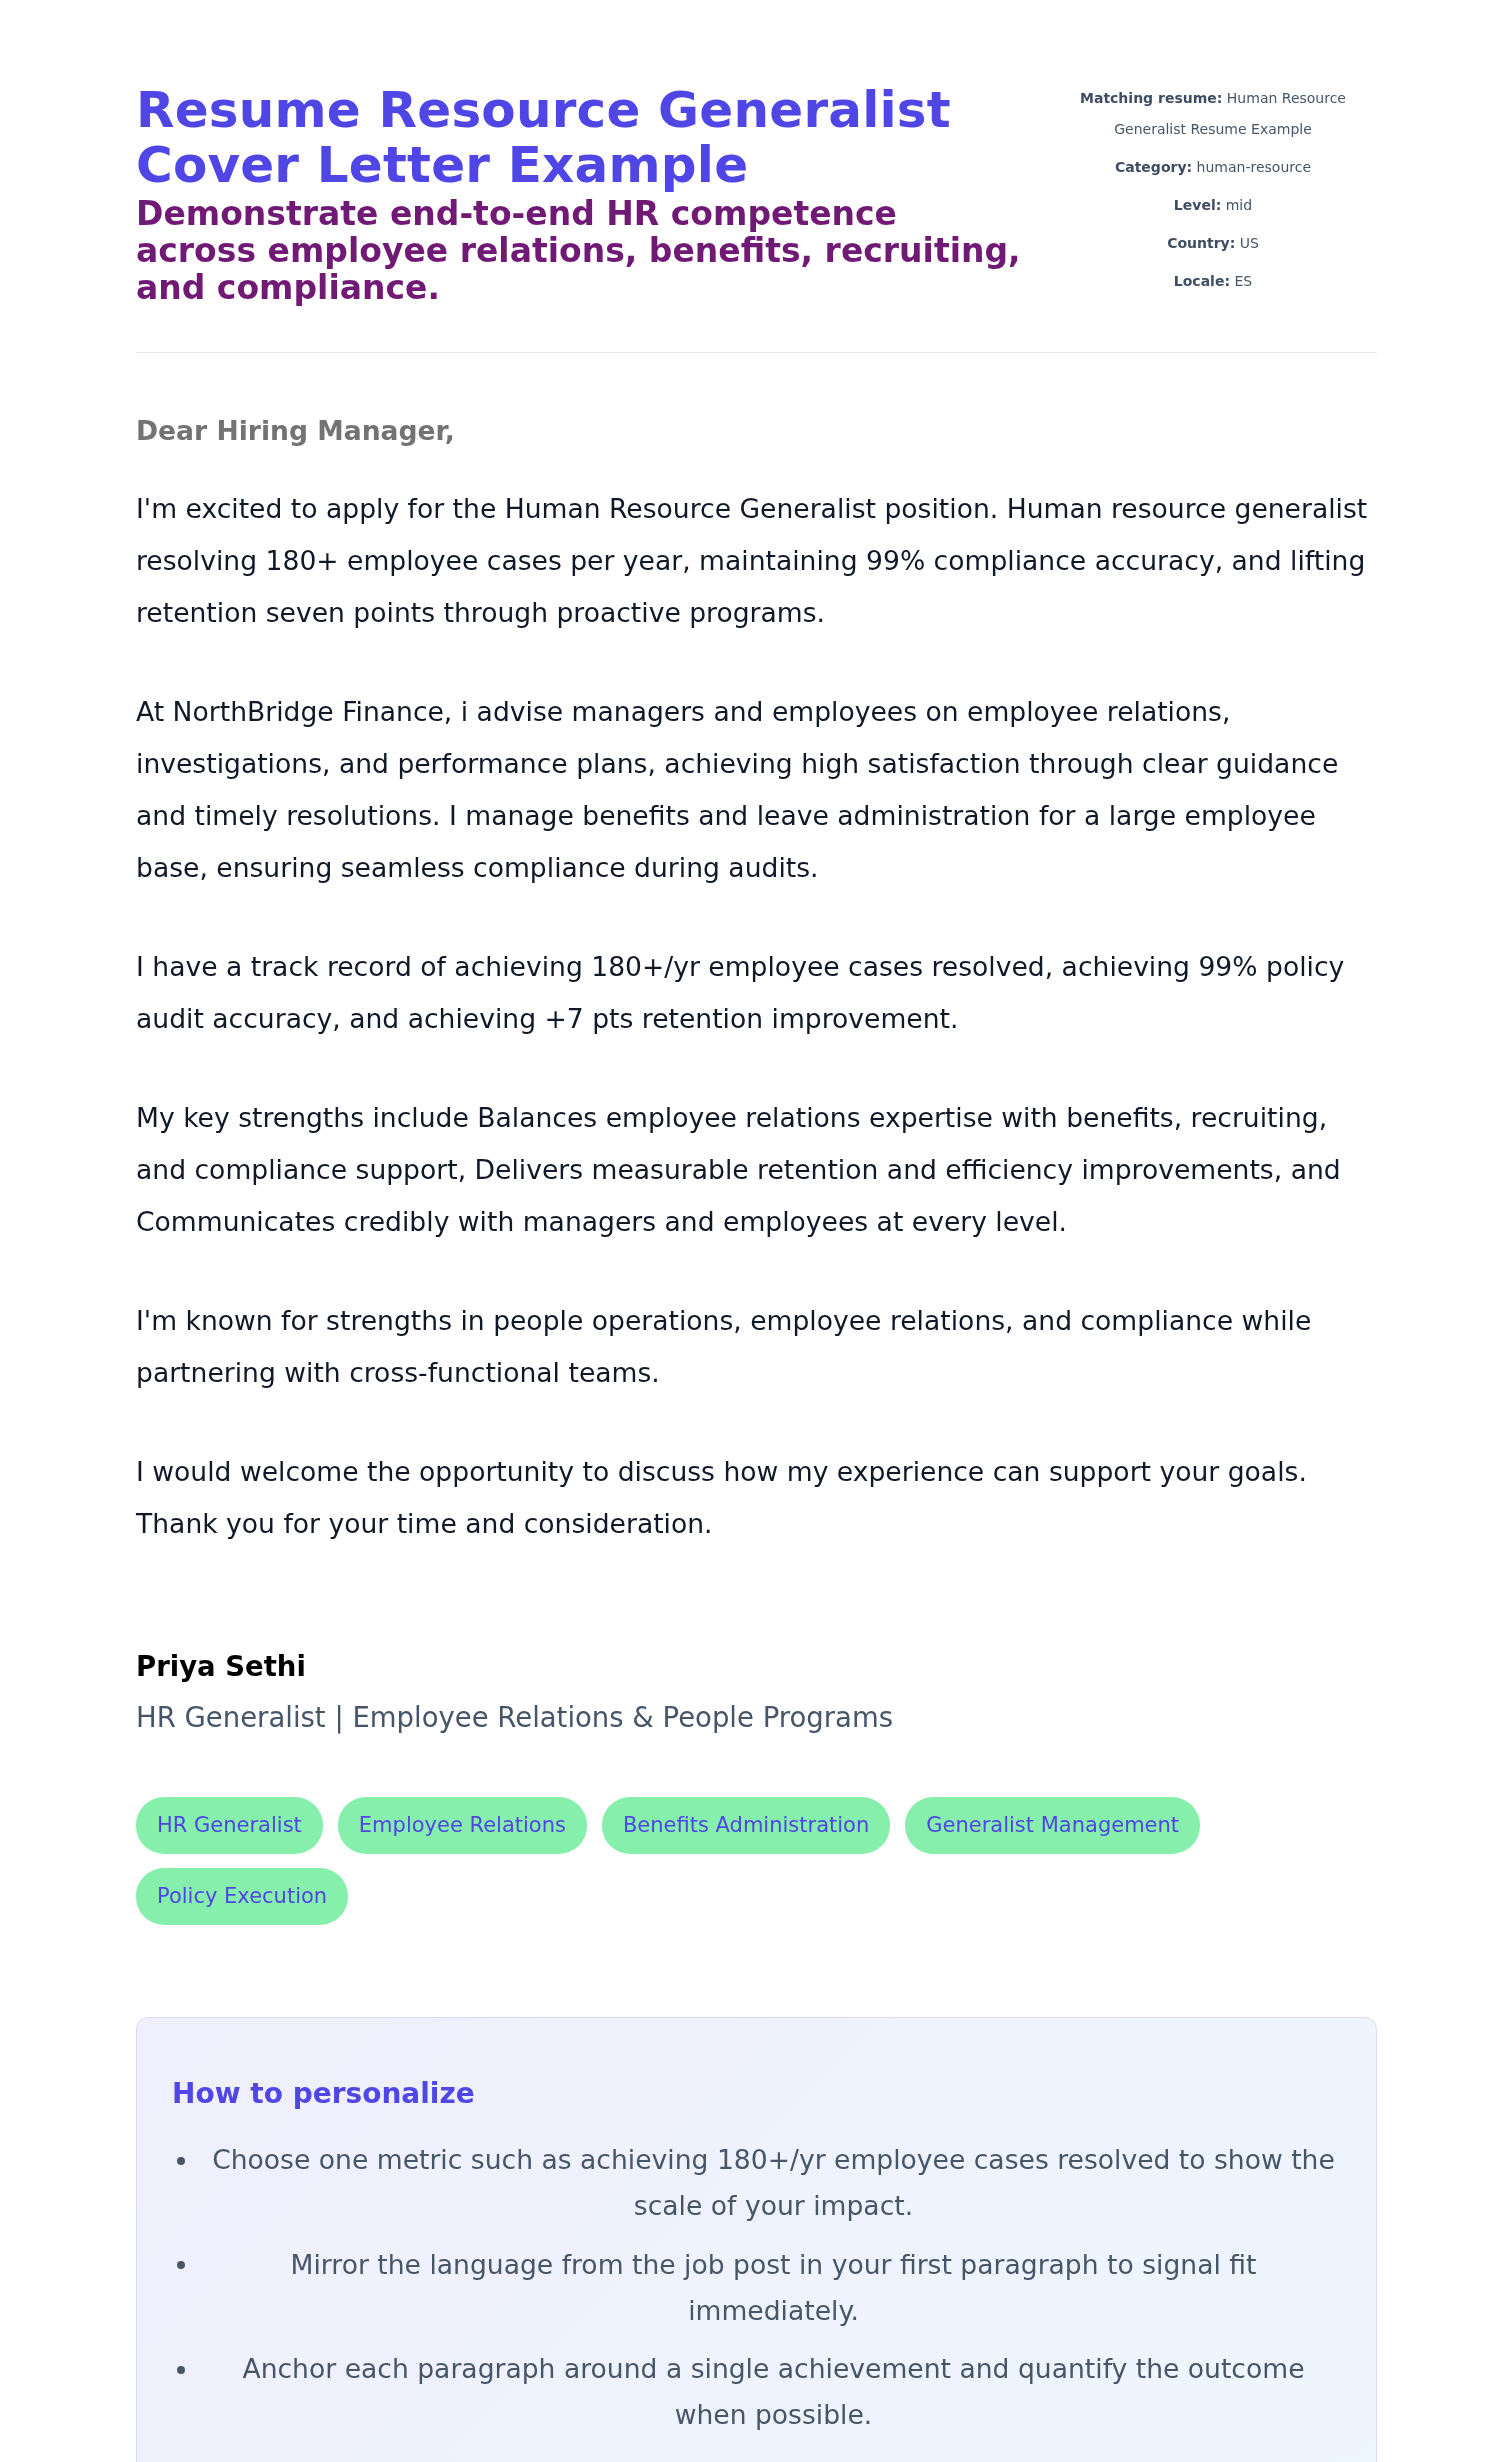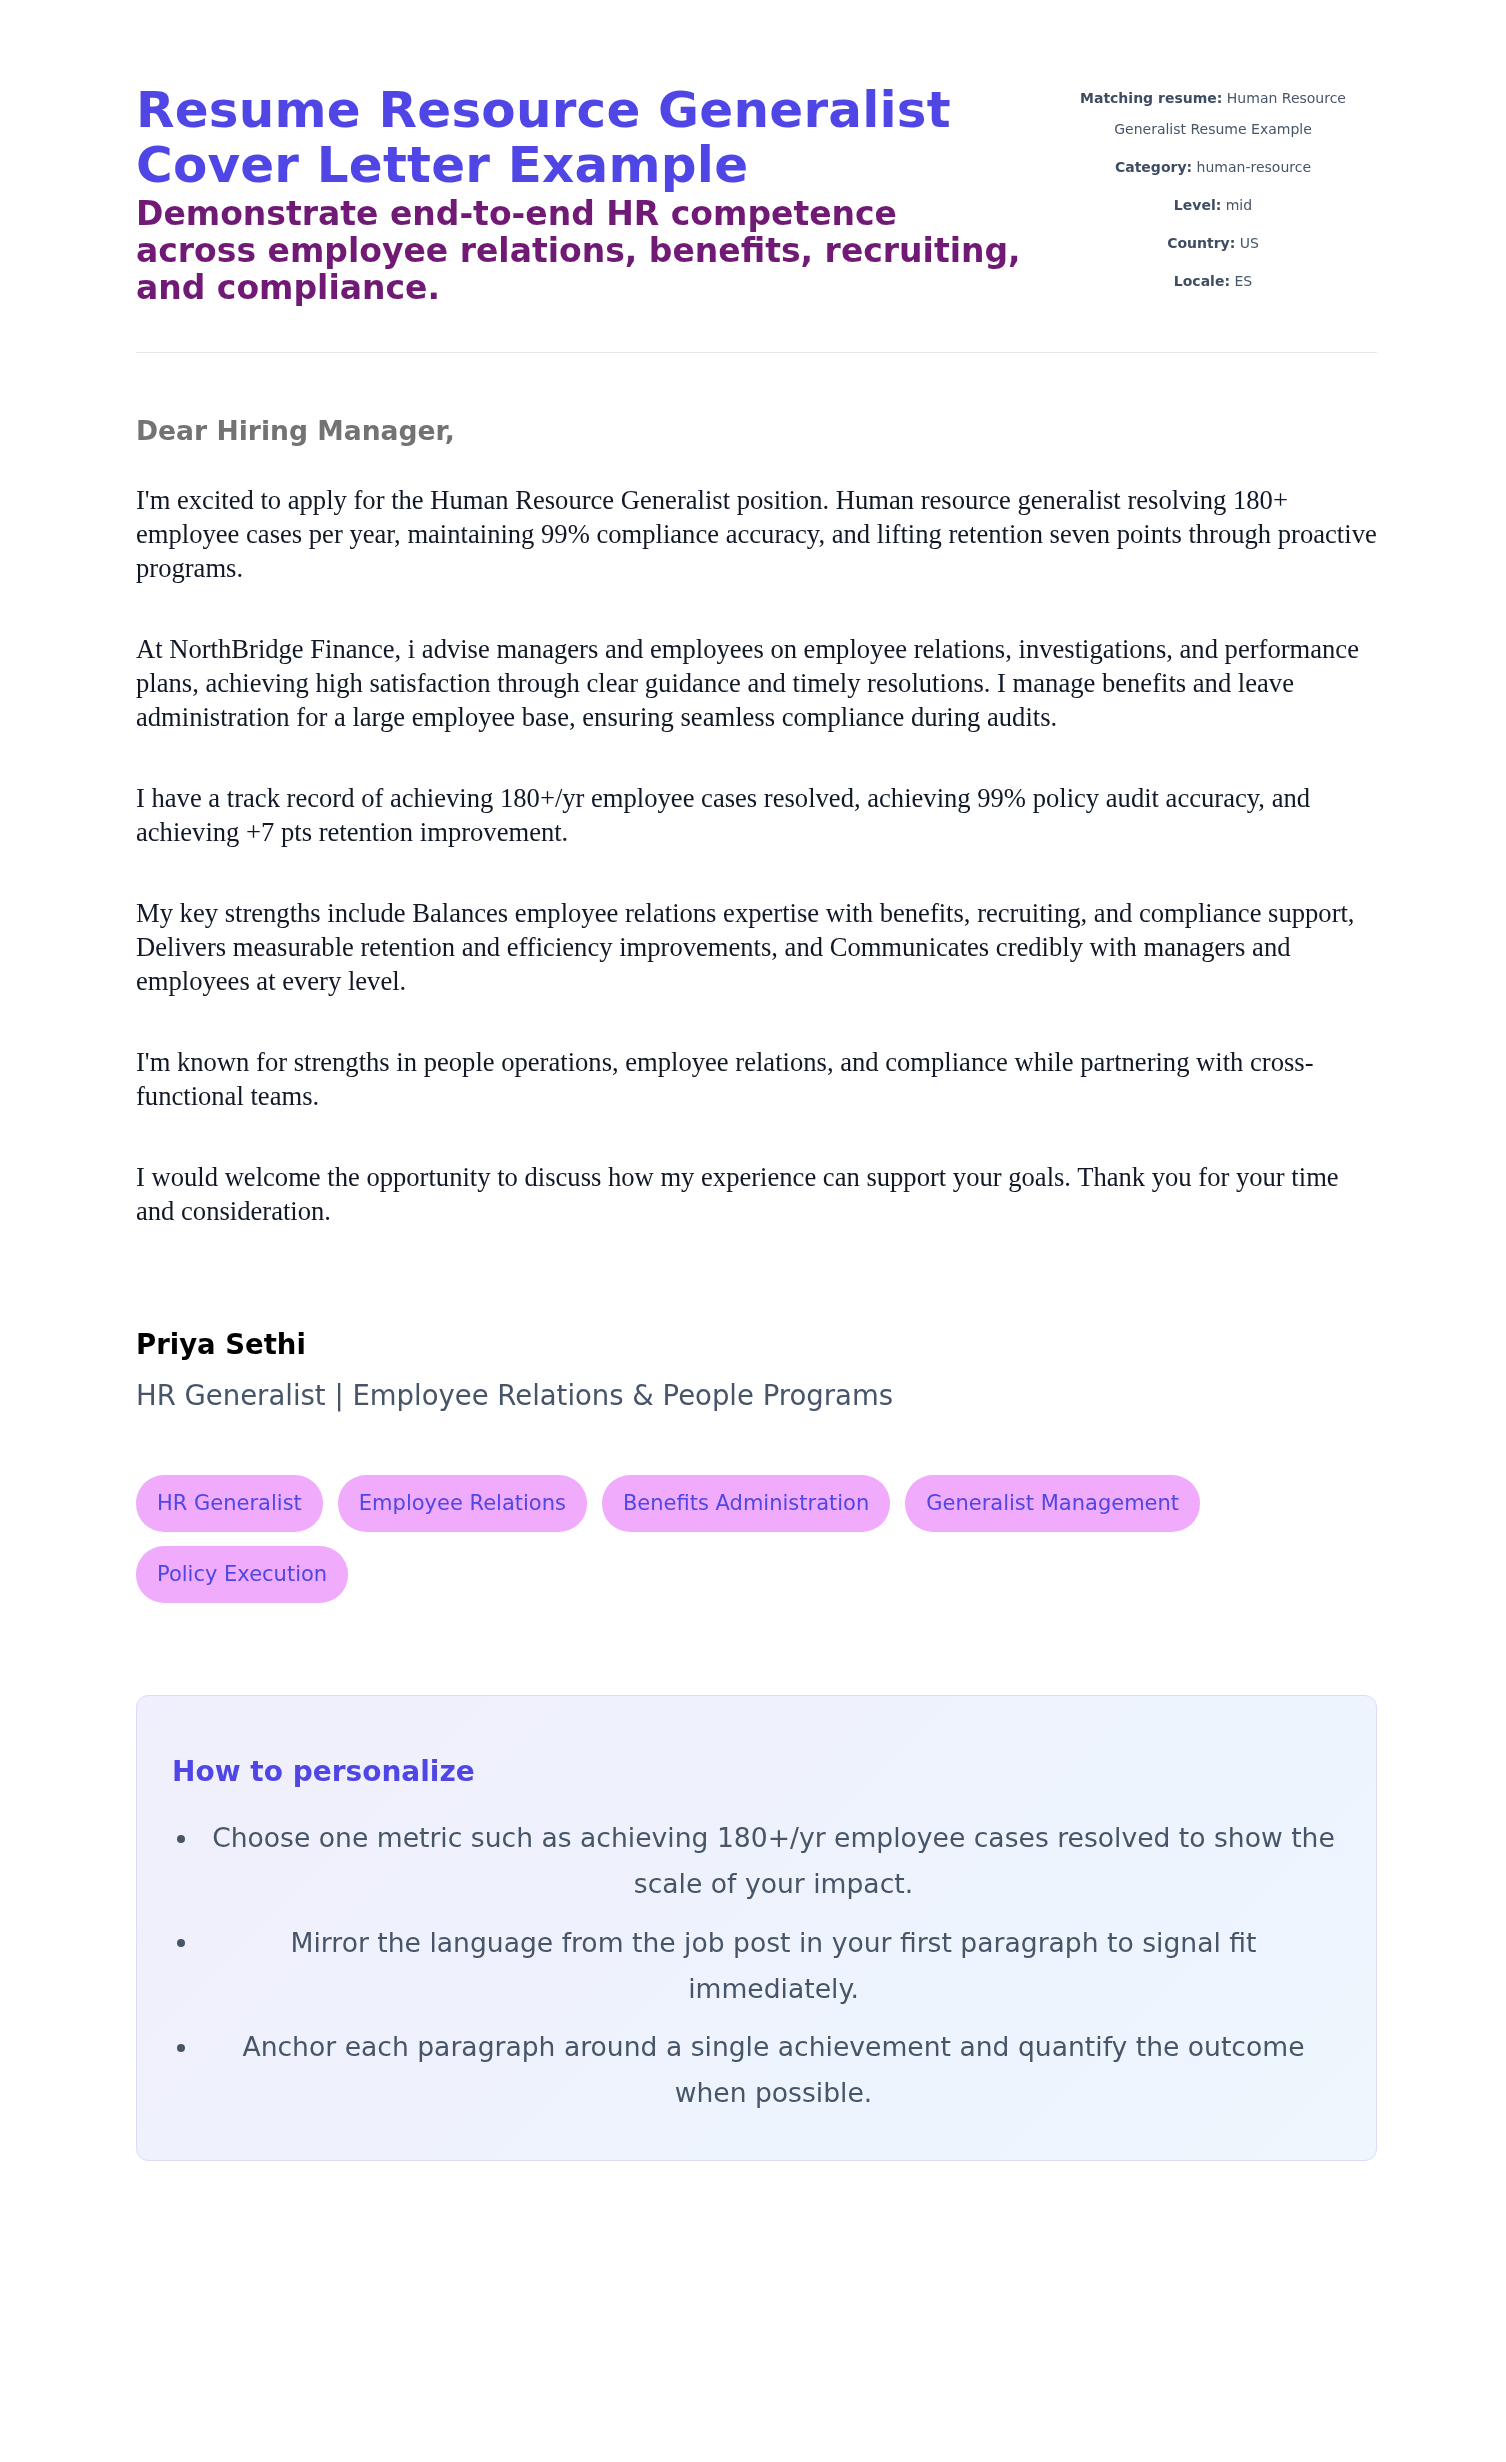--- a/index.html
+++ b/index.html
@@ -51,24 +51,23 @@
       font-size: 26.6px;
       font-weight: bold;
       color: #737373;
       line-height: 35px;
     }
     .body {
       margin-top: 35px;
     }
     .para {
       font-size: 26.6px;
-      line-height: 34px;
+      line-height: 52px;
       color: #111827;
       margin-bottom: 47px;
-      font-family: Liberation Serif, serif;
     }
     .signature {
       margin-top: 99px;
     }
     .sig-name {
       font-size: 27.5px;
       font-weight: bold;
       color: #000000;
       line-height: 35px;
     }
@@ -82,21 +81,21 @@
       margin-top: 62px;
       display: flex;
       flex-wrap: wrap;
       gap: 14px 15px;
       width: 1241px;
     }
     .tag {
       height: 57px;
       padding: 0 21px;
       border-radius: 28px;
-      background: #f0abfc;
+      background: #86efac;
       color: #4f46e5;
       font-size: 21px;
       line-height: 57px;
       white-space: nowrap;
     }
     .personalize {
       margin-top: 92px;
       width: 1241px;
       border: 1.8px solid #dcdcf6;
       border-radius: 12px;

